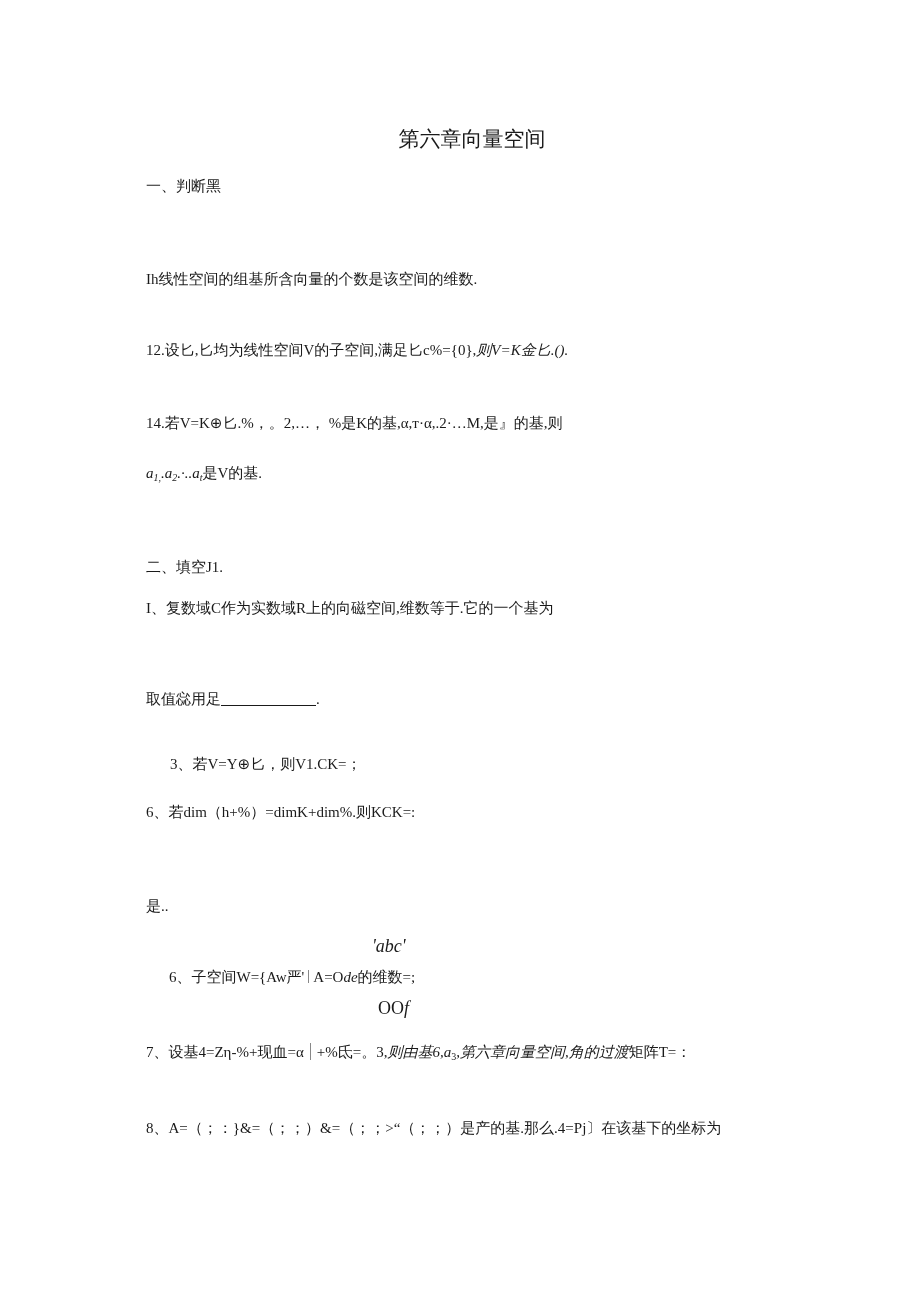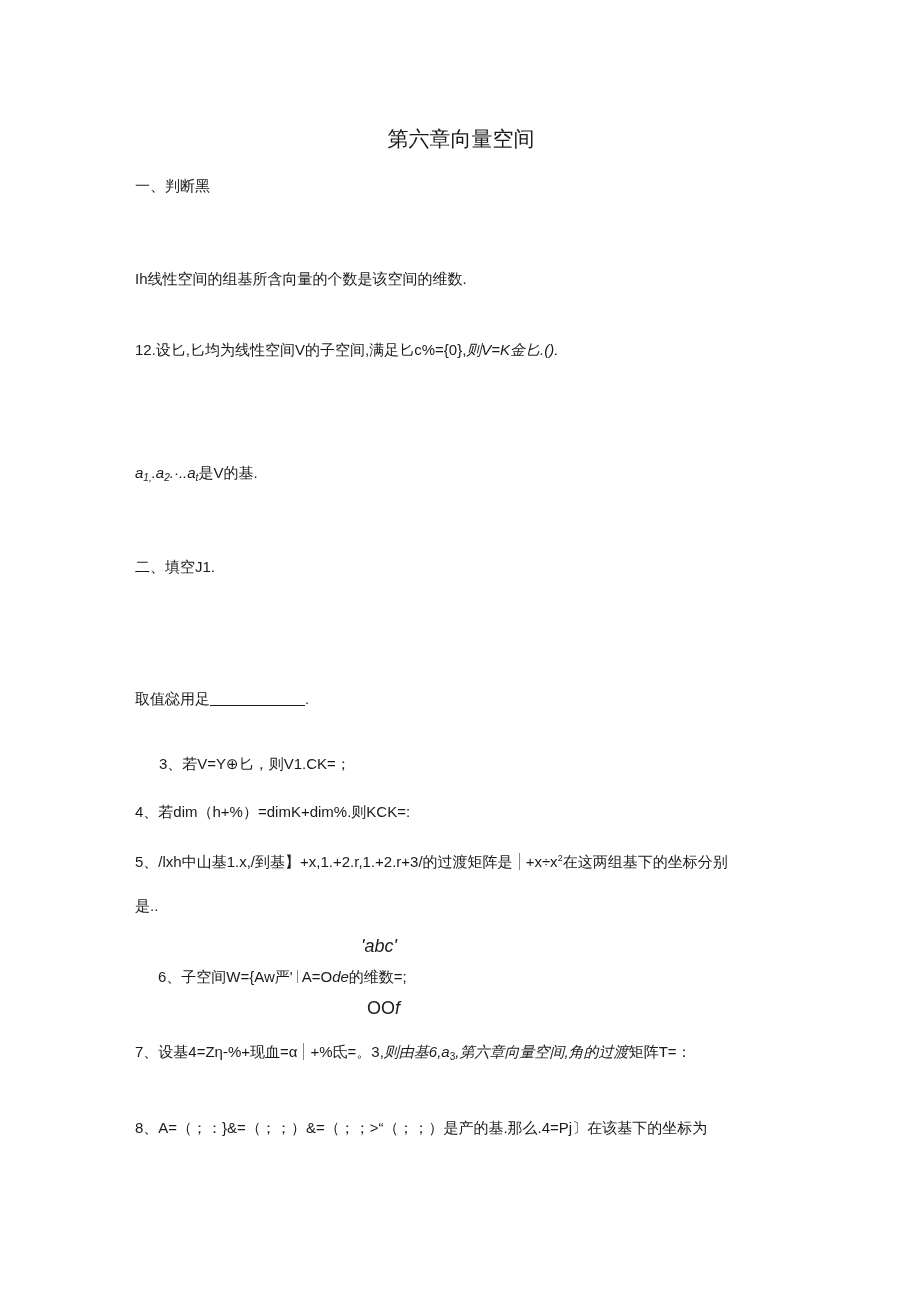--- a/index.html
+++ b/index.html
@@ -10,22 +10,22 @@
     body {
       width: 920px;
       height: 1301px;
       position: relative;
       overflow: hidden;
       font-family: "Liberation Sans", "DejaVu Sans", sans-serif;
       color: #1a1a1a;
     }
     .page {
       position: absolute;
-      left: 1px; top: 0;
-      width: 756px; height: 1301px;
+      left: 12px; top: 0;
+      width: 756px; height: 1301px; font-family: Liberation Serif, serif;
     }
     .line {
       position: absolute;
       left: 134px;
       font-size: 15px;
       line-height: 20px;
       white-space: nowrap;
       letter-spacing: 0px;
     }
     .title {
@@ -74,40 +74,39 @@
   </div>
 
   <div class="line" style="top:176px;">一、判断黑</div>
 
   <div class="line" style="top:269px;">Ih线性空间的组基所含向量的个数是该空间的维数.</div>
 
   <div class="line" style="top:340px;">
     <span>12.设匕,匕均为线性空间V的子空间,满足匕c%={0},</span><span class="it">则V=K金匕.().</span>
   </div>
 
+  <div class="line" style="top:413px;">14.若V=K⊕匕.%，。2,…，  %是K的基,α,т·α,.2·…M,是』的基,则</div>
 
   <div class="line" style="top:463px;">
     <span class="it">a</span><span class="sub">1,</span><span class="it">.a</span><span class="sub">2</span><span class="it">.·..a</span><span class="sub">t</span><span>是V的基.</span>
   </div>
 
   <div class="line" style="top:557px;">二、填空J1.</div>
 
+  <div class="line" style="top:598px;">I、复数域C作为实数域R上的向磁空间,维数等于.它的一个基为</div>
 
 
   <div class="line" style="top:689px;text-align:right;">
     <span>取值惢用足</span><span class="blank"></span><span>.</span>
   </div>
 
   <div class="line" style="top:754px;margin-left:24px;">3、若V=Y⊕匕，则V1.CK=；</div>
 
-  <div class="line" style="top:802px;">4、若dim（h+%）=dimK+dim%.则KCK=:</div>
+  <div class="line" style="top:802px;">6、若dim（h+%）=dimK+dim%.则KCK=:</div>
 
-  <div class="line" style="top:848px;">
-    <span>5、/lxh中山基1.x,/到基】+x,1.+2.r,1.+2.r+3/的过渡矩阵是</span><span class="bar"></span><span>+x÷x</span><span class="sup">2</span><span>在这两组基下的坐标分别</span>
-  </div>
 
   <div class="line" style="top:896px;">是..</div>
 
   <div class="matrix-top it" style="left:360px; top:936px;">'abc'</div>
 
   <div class="line" style="top:967px;margin-left:23px;">
     <span>6、子空间W={Aw严'</span><span class="bar" style="height:13px;margin:0 4px;vertical-align:-1px;"></span><span>A=O</span><span class="it">de</span><span>的维数=;</span>
   </div>
 
   <div class="matrix-bot" style="left:366px; top:998px;">

